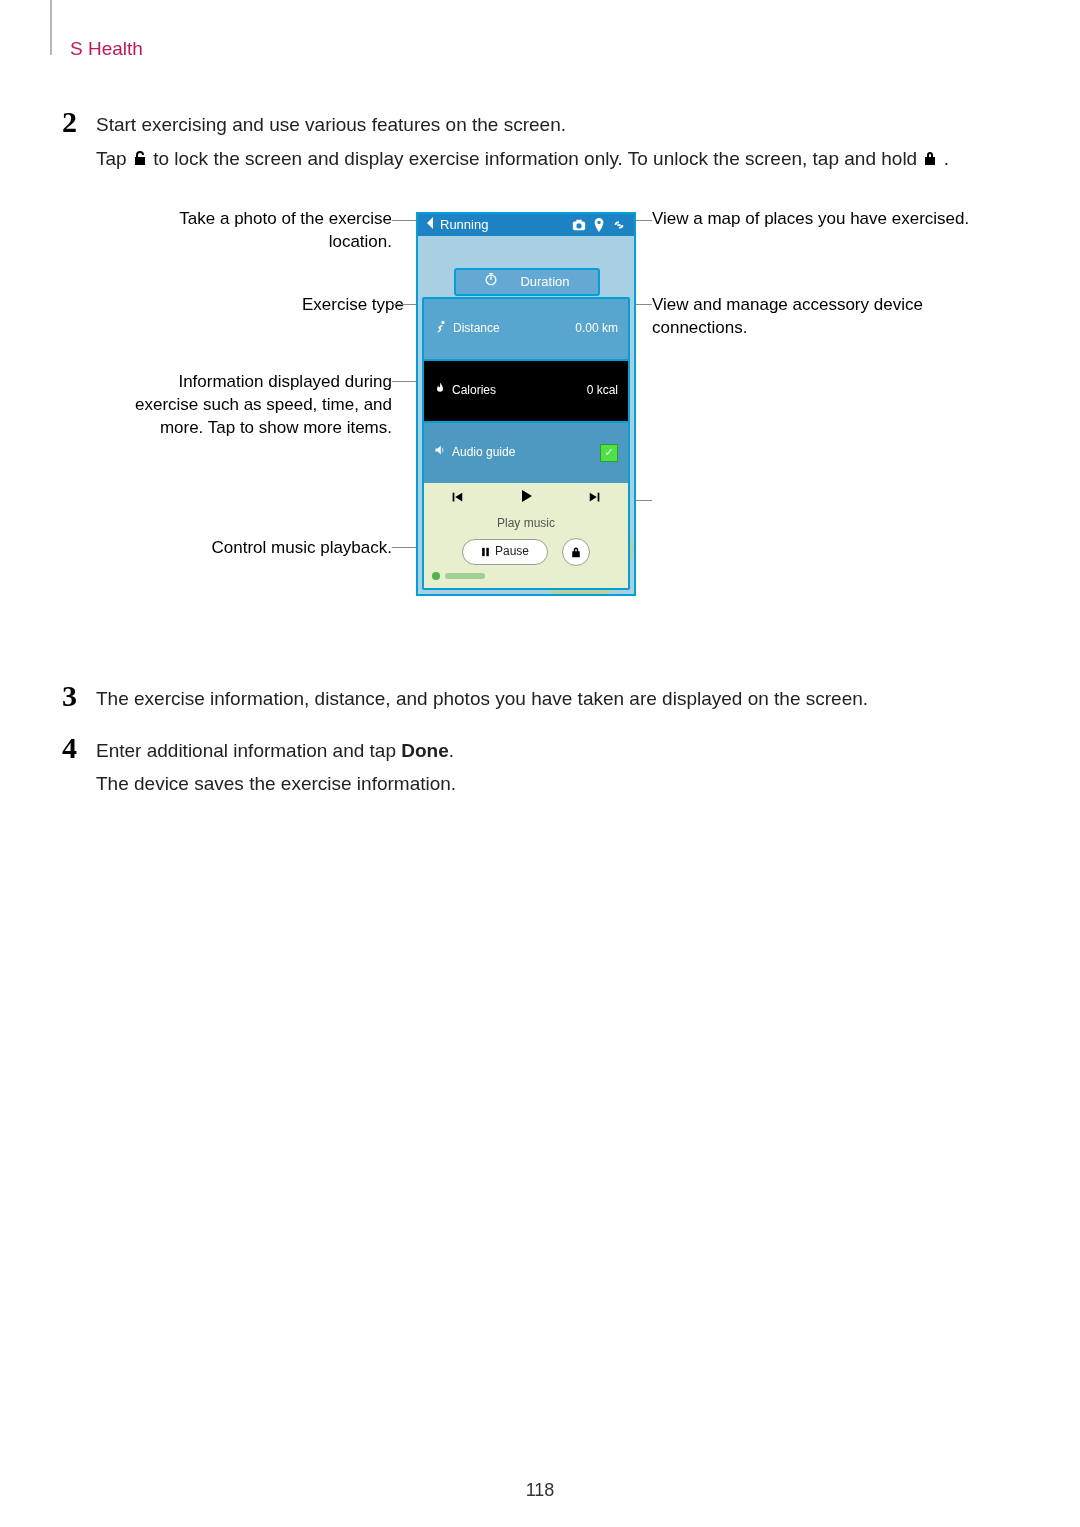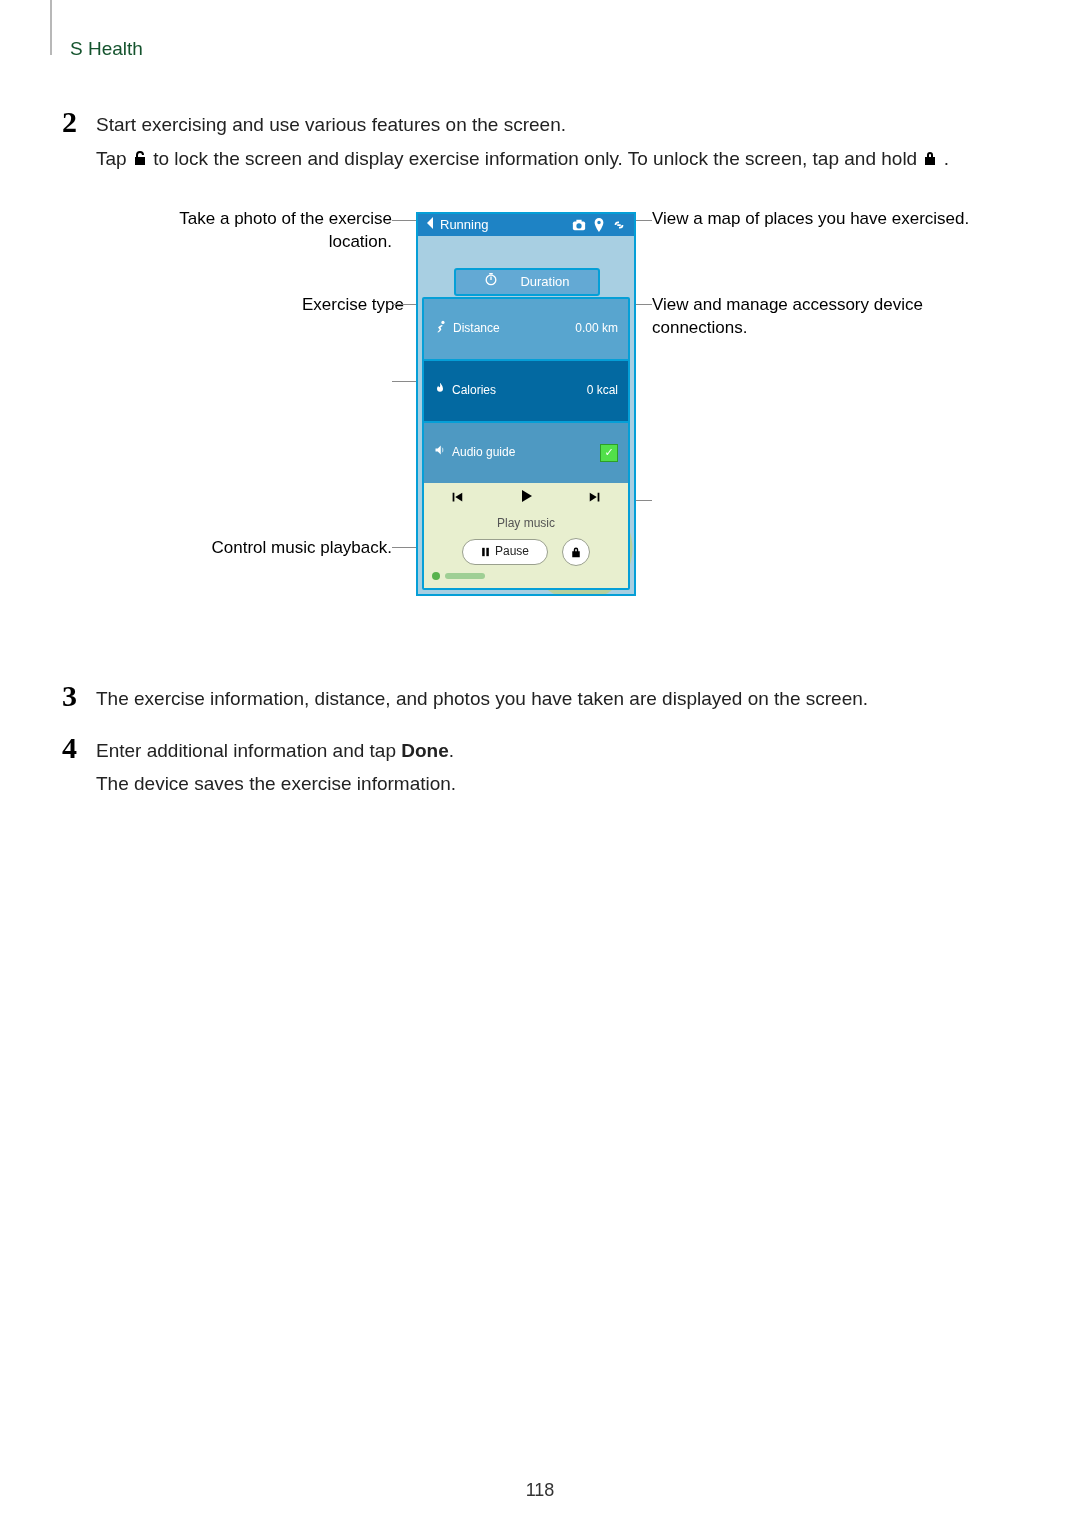--- a/index.html
+++ b/index.html
@@ -1,18 +1,18 @@
 <!DOCTYPE html>
 <html><head>
 <meta charset="utf-8">
 <style>
   html,body{margin:0;padding:0;background:#fff;color:#222;font-family:"Segoe UI",Arial,Helvetica,sans-serif;font-size:19px;line-height:1.45}
   .page{width:1080px;height:1527px;position:relative;margin:0 auto;box-sizing:border-box;padding:40px 70px 0 50px}
   .side-rule{position:absolute;left:50px;top:0;width:2px;height:55px;background:#b8b8b8}
-  .crumb{position:absolute;left:70px;top:35px;color:#14532d;font-size:19px}
+  .crumb{position:absolute;left:70px;top:35px;color:#be185d;font-size:19px}
   .step{display:flex;align-items:flex-start;margin:18px 0 14px 12px}
   .step-num{font-family:"Times New Roman",Georgia,serif;font-weight:700;font-size:30px;width:34px;flex:0 0 34px;line-height:1;color:#000;padding-top:2px;text-align:left}
   .step-body{flex:1}
   .step2{margin-top:65px}
   .para{margin:6px 0 0 0}
   .inline-icon{display:inline-block;width:16px;height:16px;vertical-align:-1px}
   b{font-weight:700}
 
   
   .diagram{position:relative;width:870px;height:445px;margin:36px 0 8px 36px}
@@ -34,21 +34,21 @@
   .topbar{position:absolute;left:0;right:0;top:0;height:22px;background:#1e83c5;display:flex;align-items:center;color:#fff;font-size:13px;padding:0 8px;gap:6px}
   .topbar .back{font-size:13px}
   .spacer{flex:1}
   .top-ico{width:14px;height:14px;display:inline-block}
   .pill{position:absolute;left:36px;top:54px;height:24px;width:142px;border:2px solid #059fd7;border-radius:3px;display:flex;align-items:center;justify-content:center;color:#fff;font-size:13px;gap:22px;background:rgba(30,131,197,.5)}
   .timer{position:absolute;left:0;right:0;top:86px;text-align:center;color:rgba(255,255,255,.55);font-size:36px;font-weight:700;letter-spacing:1px;filter:blur(2px)}
   .panel{position:absolute;left:4px;right:4px;bottom:4px;border:2px solid #059fd7;background:#e8efcf;border-radius:2px;padding-bottom:8px}
   .row{display:flex;align-items:center;height:28px;padding:16px 10px;font-size:12px;color:#fff;border-top:2px solid #059fd7}
   .row:first-child{border-top:none}
   .row.dist{background:linear-gradient(#58a5cf,#58a5cf)}
-  .row.cal{background:#0369a1}
+  .row.cal{background:#000000}
   .row.audio{background:#4e99c2}
   .row .rspace{flex:1}
   .chk{width:16px;height:16px;background:#52e04a;border:1px solid #2c9f27;display:flex;align-items:center;justify-content:center;color:#fff;font-size:11px}
   .music{display:flex;align-items:center;justify-content:space-between;height:30px;padding:0 26px;color:#000}
   .mlabel{text-align:center;font-size:12px;color:#555;padding:2px 0 6px}
   .ctrls{display:flex;align-items:center;justify-content:center;gap:14px}
   .pausebtn{height:24px;border:1px solid #9aa08e;border-radius:14px;background:#fff;display:flex;align-items:center;gap:5px;padding:0 18px;font-size:12px}
   .lockbtn{width:26px;height:26px;border-radius:50%;background:#fff;border:1px solid #9aa08e;display:flex;align-items:center;justify-content:center}
   .low{display:flex;align-items:center;gap:5px;padding:6px 8px 0;font-size:10px;color:#58b24d}
   .ggl{position:absolute;left:6px;bottom:128px;font-size:10px;color:#fff;opacity:.8}
@@ -86,20 +86,21 @@
       <div class="diagram">
 
         <div class="callout left" style="left:0;top:0;width:260px">Take a photo of the exercise location.</div>
         <div class="lead" style="left:260px;top:12px;width:155px"></div>
         <div class="drop" style="left:415px;top:12px;height:6px"></div>
 
         <div class="callout left" style="left:12px;top:86px;width:260px">Exercise type</div>
         <div class="lead" style="left:260px;top:96px;width:56px"></div>
         <div class="drop" style="left:316px;top:22px;height:74px"></div>
 
+        <div class="callout left" style="left:0;top:163px;width:260px">Information displayed during exercise such as speed, time, and more. Tap to show more items.</div>
         <div class="lead" style="left:260px;top:173px;width:30px"></div>
 
         <div class="callout left" style="left:0;top:329px;width:260px">Control music playback.</div>
         <div class="lead" style="left:260px;top:339px;width:30px"></div>
 
         <div class="callout right" style="left:520px;top:0;width:320px">View a map of places you have exercised.</div>
         <div class="lead" style="left:454px;top:12px;width:66px"></div>
         <div class="drop" style="left:454px;top:12px;height:6px"></div>
 
         <div class="callout right" style="left:520px;top:86px;width:320px">View and manage accessory device connections.</div>

